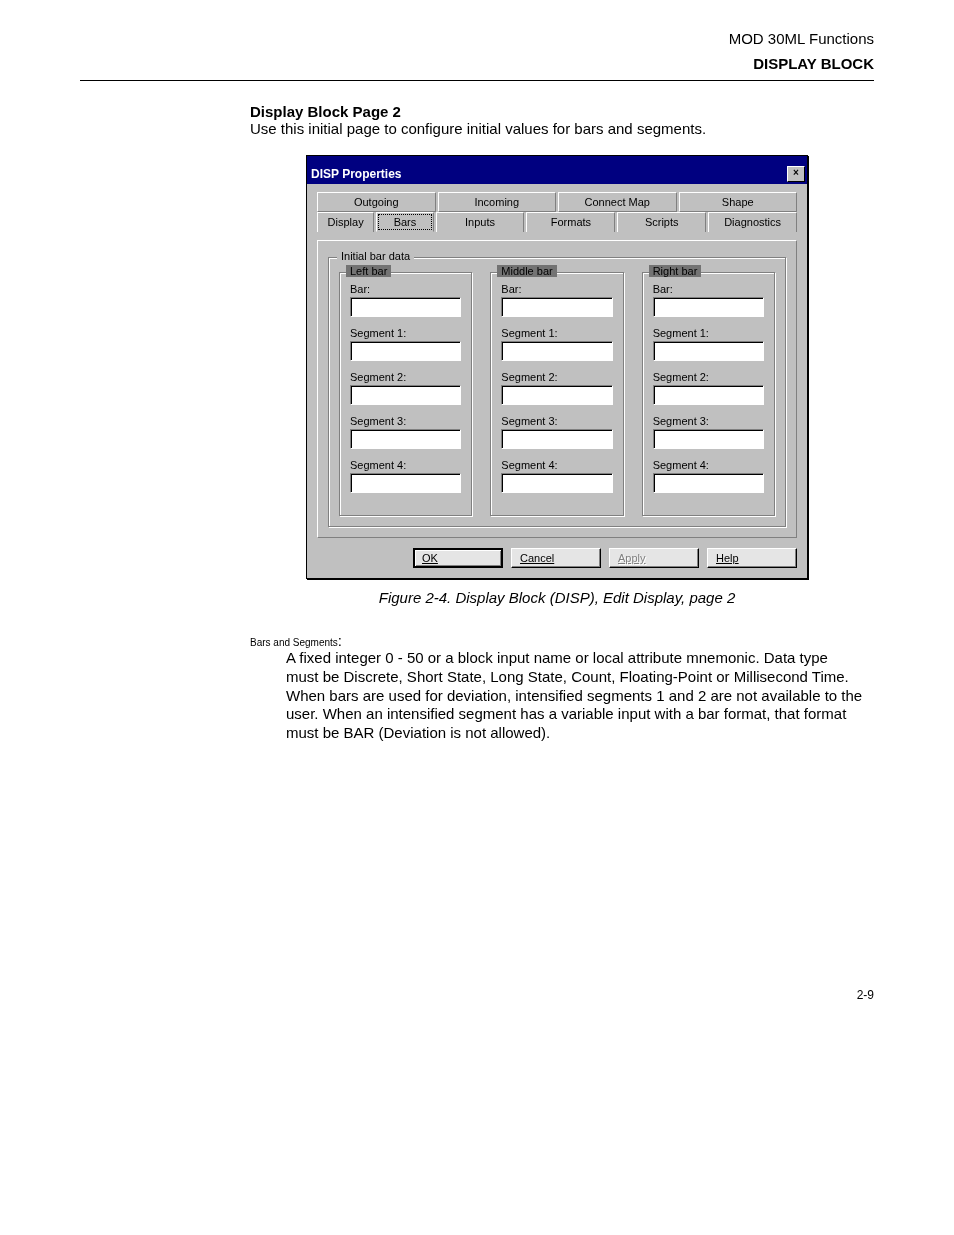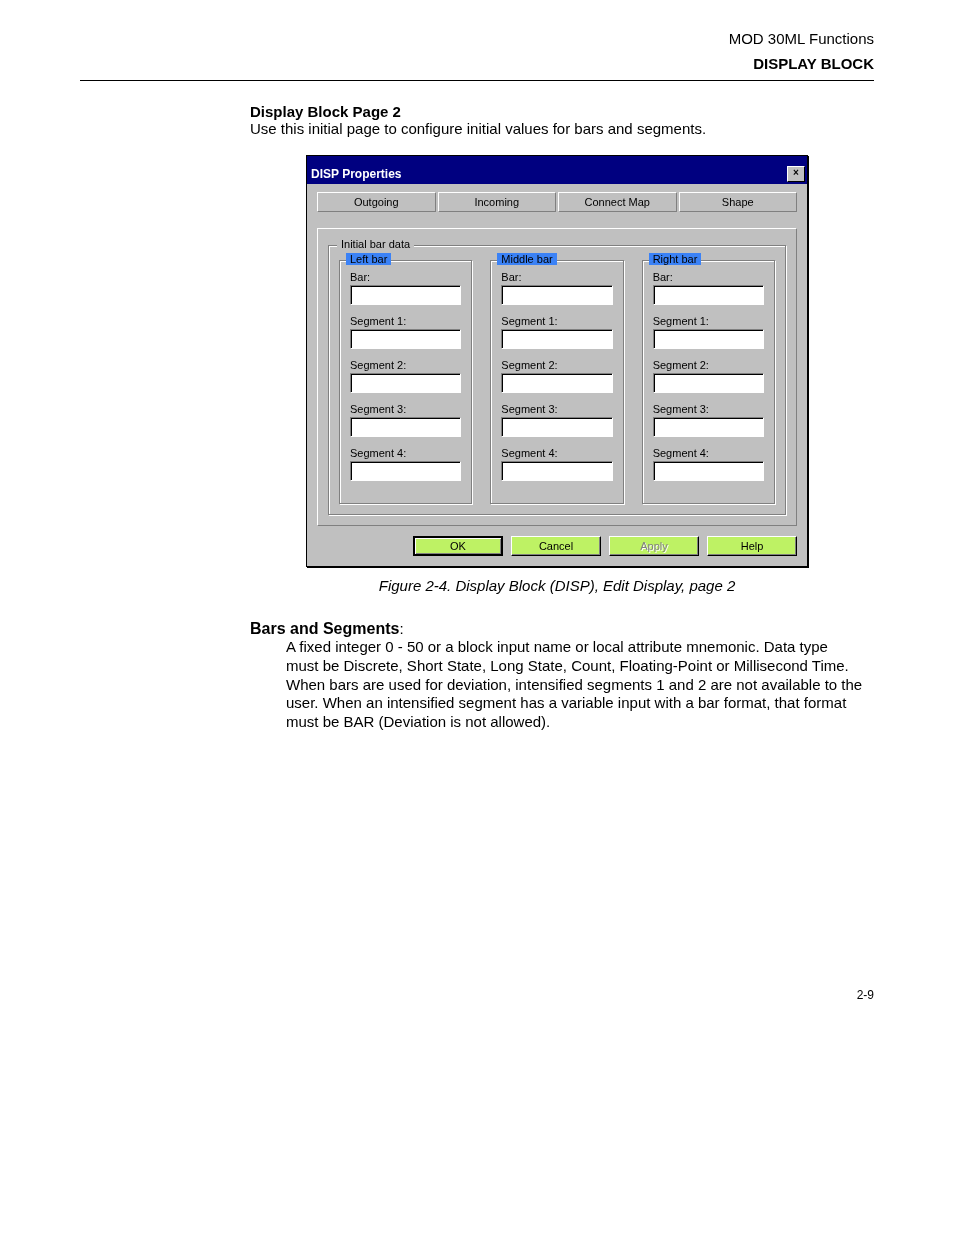--- a/index.html
+++ b/index.html
@@ -117,21 +117,21 @@
   .tab.small {
     flex: 0.6;
   }
   .panel {
     border-top: 1px solid #fff;
     border-left: 1px solid #fff;
     border-right: 1px solid #808080;
     border-bottom: 1px solid #808080;
     background: #c0c0c0;
     padding: 10px;
-    margin-top: 16px;
+    margin-top: 8px;
   }
   .groupbox {
     border: 1px solid #808080;
     box-shadow: inset 1px 1px 0 #fff, 1px 1px 0 #fff;
     padding: 14px 10px 10px 10px;
     position: relative;
     margin-top: 6px;
   }
   .groupbox > .legend {
     position: absolute;
@@ -151,21 +151,21 @@
   .innerbox {
     border: 1px solid #808080;
     box-shadow: inset 1px 1px 0 #fff, 1px 1px 0 #fff;
     padding: 10px 10px 12px 10px;
     position: relative;
   }
   .innerbox > .legend {
     position: absolute;
     top: -8px;
     left: 6px;
-    background: #3b82f6;
+    background: #737373;
     padding: 0 4px;
     font-size: 11px;
   }
   .field-label {
     font-size: 11px;
     margin-bottom: 2px;
   }
   .field-input {
     width: 100%;
     height: 20px;
@@ -182,48 +182,49 @@
   }
   .buttons-row {
     display: flex;
     justify-content: flex-end;
     gap: 8px;
     margin-top: 10px;
   }
   .winbtn {
     min-width: 72px;
     padding: 3px 8px;
-    background: #bef264;
+    background: #e5e5e5;
     border-top: 1px solid #fff;
     border-left: 1px solid #fff;
     border-right: 1px solid #000;
     border-bottom: 1px solid #000;
     box-shadow: inset -1px -1px 0 #808080;
     font-size: 11px;
-    text-align: center;
+    text-align: left;
     cursor: default;
+    text-decoration: underline;
   }
   .winbtn.default {
     border: 2px solid #000;
     box-shadow: inset 1px 1px 0 #fff, inset -1px -1px 0 #808080;
     padding: 2px 7px;
   }
   .winbtn.disabled {
     color: #808080;
     text-shadow: 1px 1px 0 #fff;
   }
   .figcaption {
     text-align: center;
     font-style: italic;
     font-size: 15px;
     margin: 10px 0 26px 0;
   }
   .para-title {
-    font-weight: bold;
-    font-size: 16px;
+    font-weight: normal;
+    font-size: 10px;
   }
   .para-body {
     font-size: 15px;
     margin-left: 36px;
     line-height: 1.25;
   }
   .page-number {
     position: absolute;
     bottom: 30px;
     right: 80px;
@@ -253,20 +254,28 @@
           <span class="closebtn">×</span>
         </div>
         <div class="dialog-body">
 
           <div class="tabs-row tabs-row1">
             <div class="tab">Outgoing</div>
             <div class="tab">Incoming</div>
             <div class="tab">Connect Map</div>
             <div class="tab">Shape</div>
           </div>
+          <div class="tabs-row tabs-row2">
+            <div class="tab small">Display</div>
+            <div class="tab small active">Bars</div>
+            <div class="tab">Inputs</div>
+            <div class="tab">Formats</div>
+            <div class="tab">Scripts</div>
+            <div class="tab">Diagnostics</div>
+          </div>
 
           <div class="panel">
             <div class="groupbox">
               <span class="legend">Initial bar data</span>
               <div class="triple">
 
                 <div class="col">
                   <div class="innerbox">
                     <span class="legend">Left bar</span>
                     <div class="field-label">Bar:</div>

